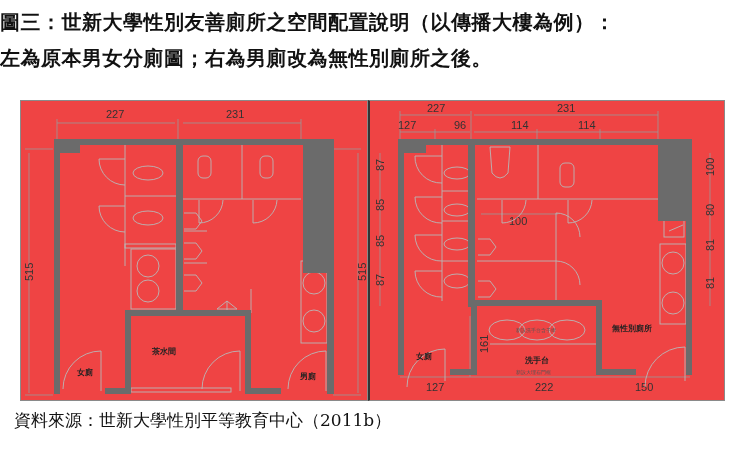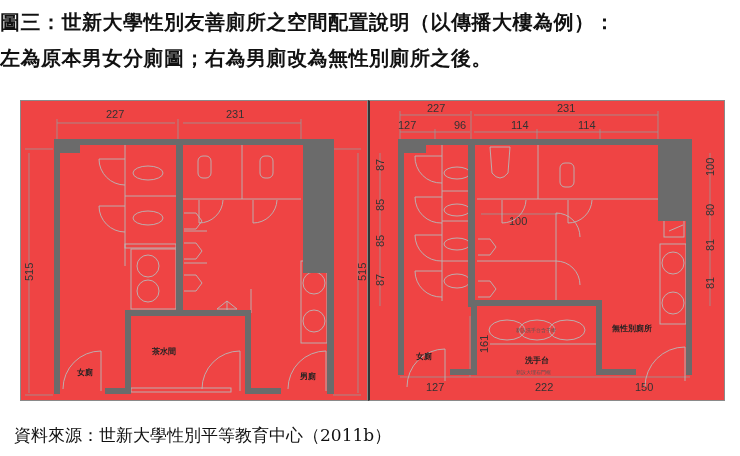--- a/index.html
+++ b/index.html
@@ -1,20 +1,20 @@
 <!DOCTYPE html>
 <html><head>
 <meta charset="utf-8">
 <style>
   html,body{margin:0;padding:0;background:#ffffff;}
   body{width:740px;height:456px;position:relative;overflow:hidden;font-family:"DejaVu Sans","Liberation Sans",sans-serif;color:#111;}
   .title{position:absolute;left:0;width:740px;text-align:left;font-size:20px;font-weight:bold;letter-spacing:0.5px;line-height:24px;}
   .t1{top:10px;}
   .t2{top:40px;margin-top:6px;}
-  .source{position:absolute;left:14px;top:424px;font-family:"DejaVu Serif","Liberation Serif",serif;font-size:17px;color:#111;}
+  .source{position:absolute;left:14px;top:409px;font-family:"DejaVu Serif","Liberation Serif",serif;font-size:17px;color:#111;}
   .panel{position:absolute;top:100px;height:299px;border:1.5px solid #8a8a8a;background:#ef4444;}
   #left-panel{left:20px;width:346px;}
   #right-panel{left:368px;width:354px;border-left:2px solid #333;}
   svg{position:absolute;left:0;top:0;}
   .dim{font-family:"Liberation Sans","DejaVu Sans",sans-serif;font-size:11px;fill:#333;}
   .lbl{font-family:"DejaVu Serif","Liberation Serif",serif;font-size:8px;fill:#222;font-weight:bold;}
   .lbls{font-family:"DejaVu Serif","Liberation Serif",serif;font-size:5px;fill:#555;}
 </style>
 </head>
 <body>

